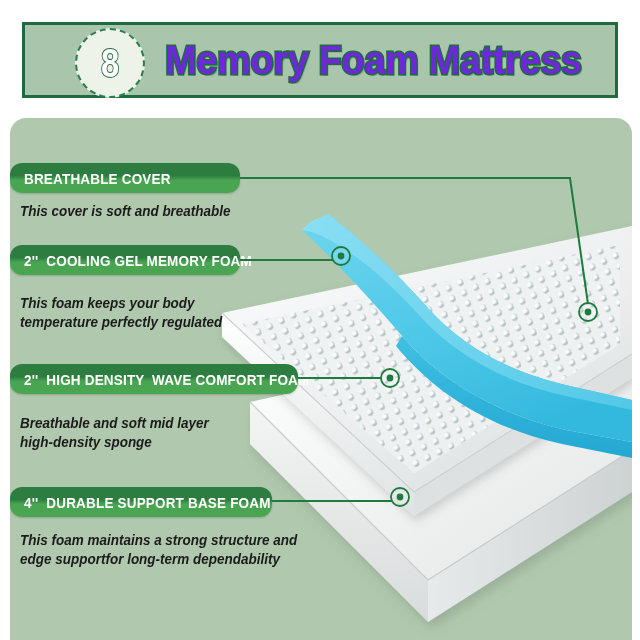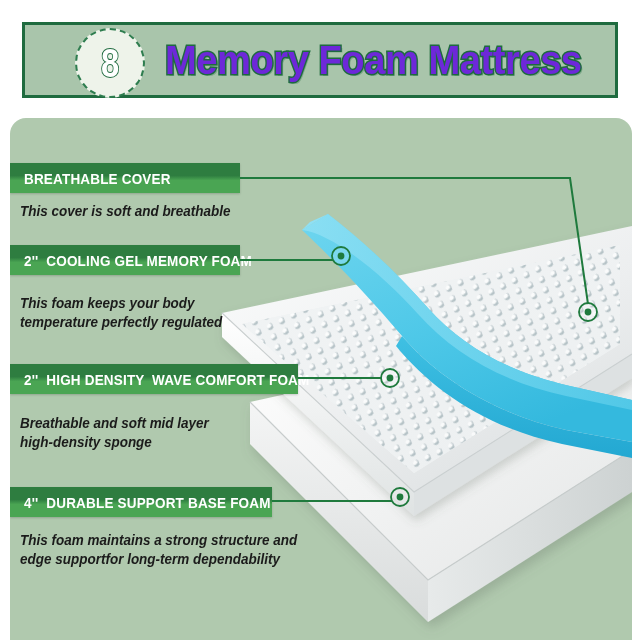--- a/index.html
+++ b/index.html
@@ -113,21 +113,21 @@
   }
 
   
   .pill {
     position: absolute;
     height: 30px;
     box-sizing: border-box;
     display: flex;
     align-items: center;
     padding: 0 14px 0 14px;
-    border-radius: 0;
+    border-radius: 12px;
     background: linear-gradient(180deg, #2e7d40 0%, #2e7d40 42%, #4aa553 58%, #4aa553 100%);
     box-shadow: 0 1px 2px rgba(0,0,0,0.18);
   }
   .pill-text {
     font-family: "Liberation Sans", sans-serif;
     font-weight: bold;
     font-size: 15px;
     line-height: 15px;
     color: #ffffff;
     white-space: pre;

